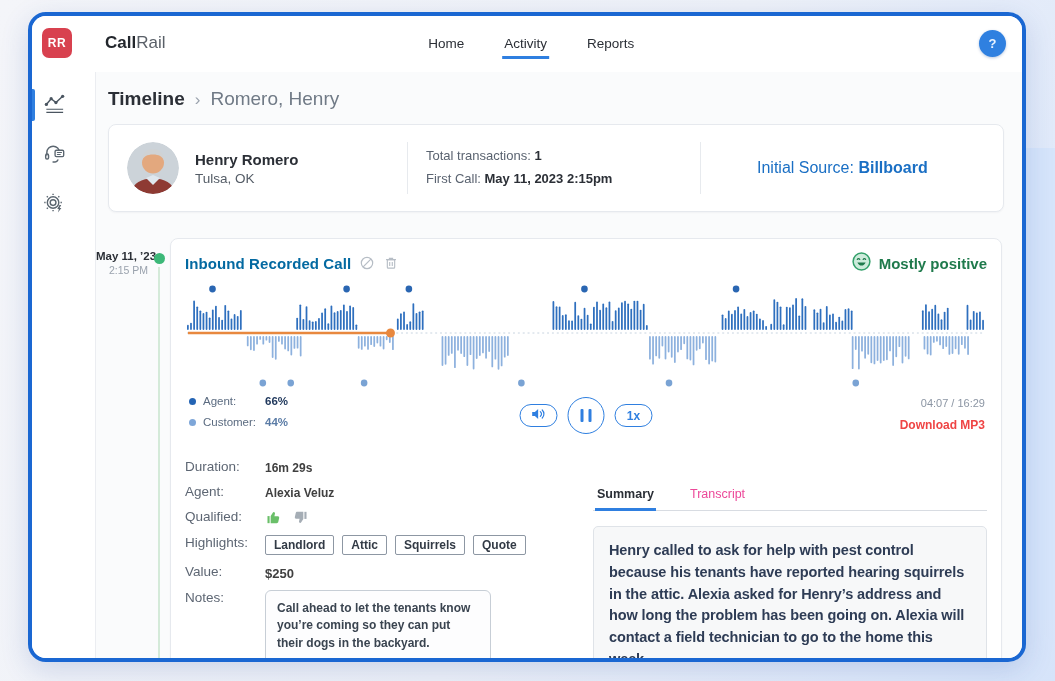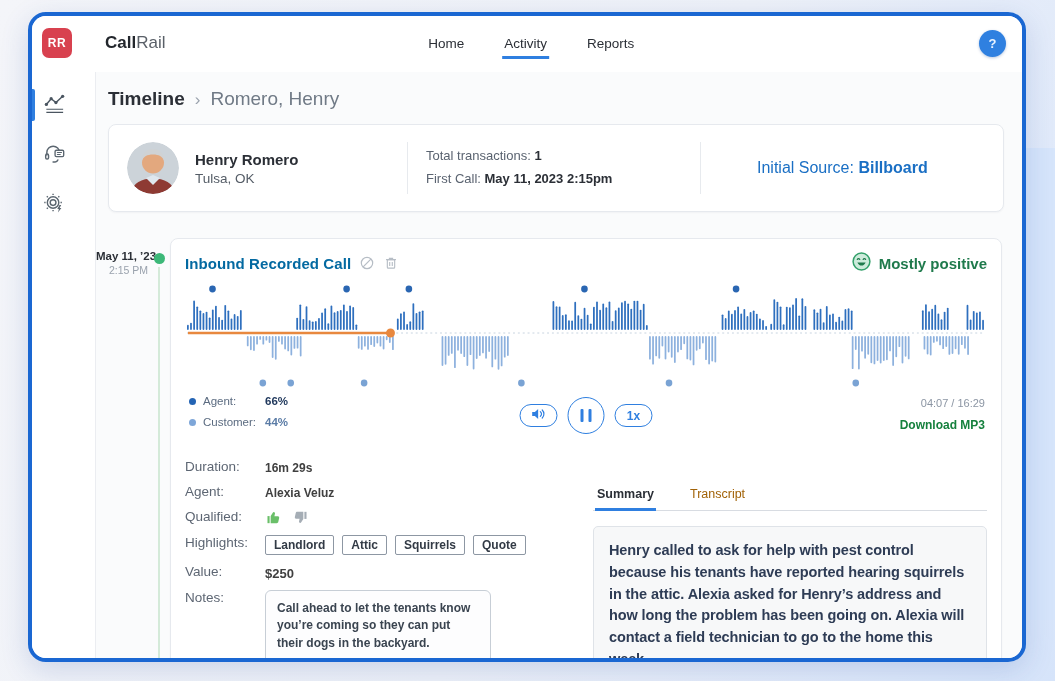--- a/index.html
+++ b/index.html
@@ -98,39 +98,39 @@
   .legend-pct.customer { color:#5b7ca6; }
   .controls { position:absolute; left:50%; top:4px; transform:translateX(-50%); display:flex; align-items:center; gap:10px; }
   .pill-btn { height:23px; min-width:38px; padding:0 8px; border:1.4px solid #2f7fe0; border-radius:12px;
     display:flex; align-items:center; justify-content:center; background:#fff; cursor:pointer;
     font-size:12px; font-weight:bold; color:#2f7fe0; }
   .pause-btn { width:37px; height:37px; border-radius:50%; border:1.4px solid #2f7fe0; background:#fff;
     display:flex; align-items:center; justify-content:center; gap:5px; cursor:pointer; }
   .pause-btn i { display:block; width:2.6px; height:13px; background:#2f7fe0; border-radius:1px; }
   .player-right { position:absolute; right:2px; top:4px; text-align:right; }
   .time-display { font-size:11px; color:#8b95a3; }
-  .download-link { font-size:12px; font-weight:bold; color:#15803d; margin-top:9px; display:inline-block; cursor:pointer; text-decoration:none; }
+  .download-link { font-size:12px; font-weight:bold; color:#ef4444; margin-top:9px; display:inline-block; cursor:pointer; text-decoration:none; }
 
   
   .lower { display:flex; margin-top:16px; }
   .details-col { width:408px; flex:none; }
   .detail-row { display:flex; align-items:flex-start; margin-bottom:9px; }
   .detail-label { width:80px; flex:none; font-size:13.5px; color:#5d6673; }
   .detail-value { font-size:12px; font-weight:bold; color:#404040; padding-top:2px; }
   .detail-value.lg { font-size:13px; }
   .thumbs { display:flex; gap:10px; align-items:center; }
   .thumbs span { display:inline-flex; cursor:pointer; }
   .tags { display:flex; gap:8px; flex-wrap:wrap; }
   .tag { border:1px solid #8d97a3; border-radius:2px; padding:2px 8px; font-size:12px; font-weight:bold; color:#323a45; background:#fff; cursor:pointer; }
   .notes-box { width:226px; min-height:74px; border:1px solid #c7ced6; border-radius:6px; background:#fdfdfe;
     padding:9px 11px; font-size:12px; font-weight:bold; color:#3a4450; line-height:1.45; }
 
   .right-panel { flex:1; margin-top:24px; }
   .tabs { display:flex; gap:32px; border-bottom:1px solid #d8dce2; padding:0 2px; }
-  .tab { font-size:12.5px; color:#a16207; padding:4px 2px 7px; border-bottom:3px solid transparent; margin-bottom:-1px; cursor:pointer; }
+  .tab { font-size:12.5px; color:#ec4899; padding:4px 2px 7px; border-bottom:3px solid transparent; margin-bottom:-1px; cursor:pointer; }
   .tab.active { color:#2b2f36; font-weight:bold; border-bottom-color:#2f7fe0; }
   .summary-box { margin-top:15px; background:#f7f8f9; border:1px solid #dfe3e8; border-radius:5px;
     padding:13px 15px; font-size:14.5px; font-weight:bold; color:#2e3c55; line-height:1.5; letter-spacing:-.1px; }
 </style>
 </head>
 <body>
 
 <div class="bg-band"></div>
 
 <div class="frame">

